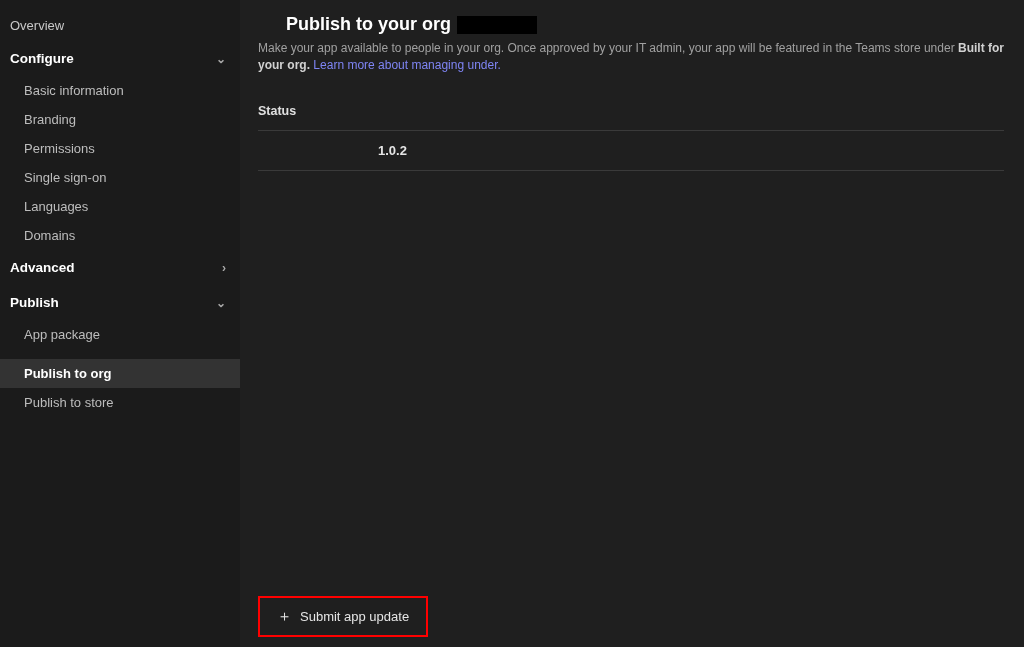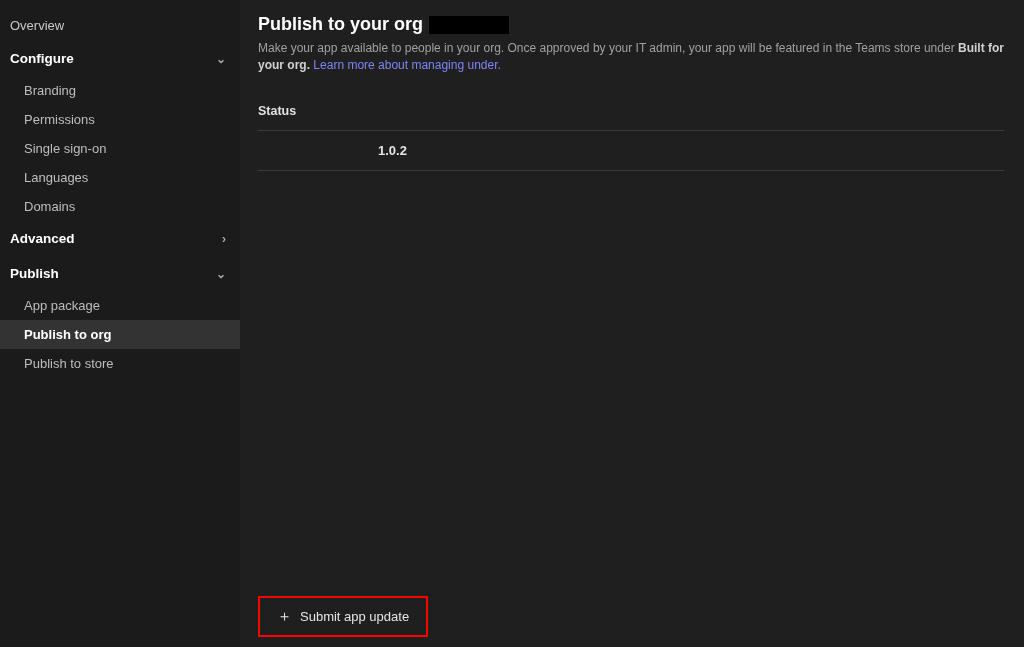--- a/index.html
+++ b/index.html
@@ -70,38 +70,40 @@
       padding-left: 24px;
       font-size: 13px;
       color: #bdbdbd;
       padding-top: 7px;
       padding-bottom: 7px;
     }
     .nav-item.sub.active {
       background: #333333;
       color: #fff;
       font-weight: 600;
+      margin-top: 10px;
     }
     .chevron {
       font-size: 12px;
       color: #aaa;
     }
     .main {
       flex: 1;
       padding: 14px 20px 0 18px;
       position: relative;
       height: 100%;
     }
     .page-title {
       font-size: 18px;
       font-weight: 700;
       color: #fff;
       display: flex;
       align-items: center;
       gap: 4px;
+      margin-left: 28px;
     }
     .title-redact {
       display: inline-block;
       width: 80px;
       height: 18px;
       background: #000;
       margin-left: 2px;
     }
     .page-desc {
       font-size: 12px;
@@ -174,20 +176,23 @@
 <div class="sidebar">
 
   <div class="nav-item">
     <span>Overview</span>
   </div>
 
   <div class="nav-item section">
     <span>Configure</span>
     <span class="chevron">⌄</span>
   </div>
+  <div class="nav-item sub">
+      <span>Basic information</span>
+    </div>
   <div class="nav-item sub">
       <span>Branding</span>
     </div>
   <div class="nav-item sub">
       <span>Permissions</span>
     </div>
   <div class="nav-item sub">
       <span>Single sign-on</span>
     </div>
   <div class="nav-item sub">

